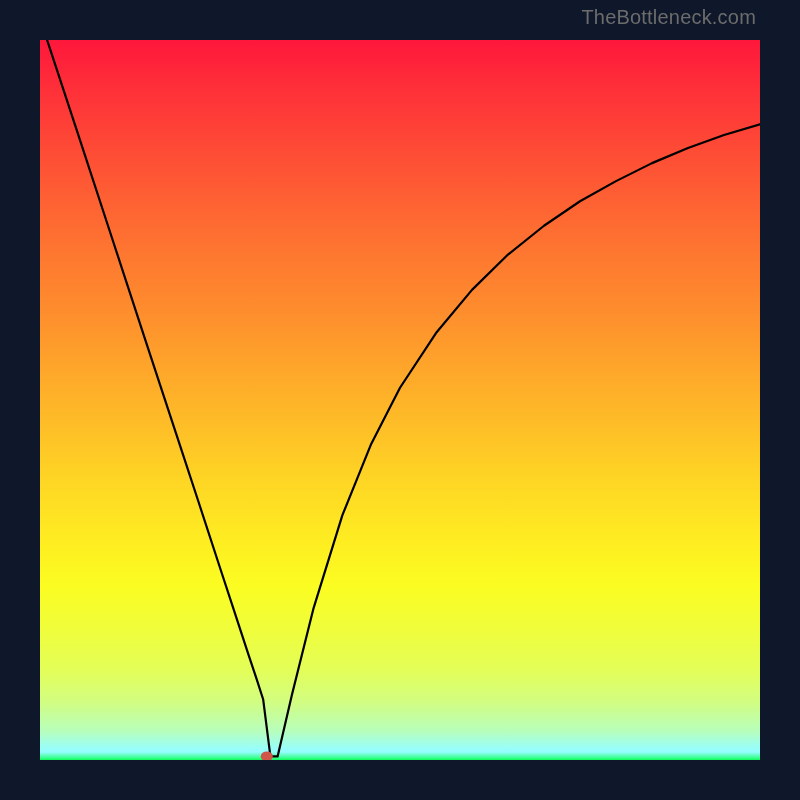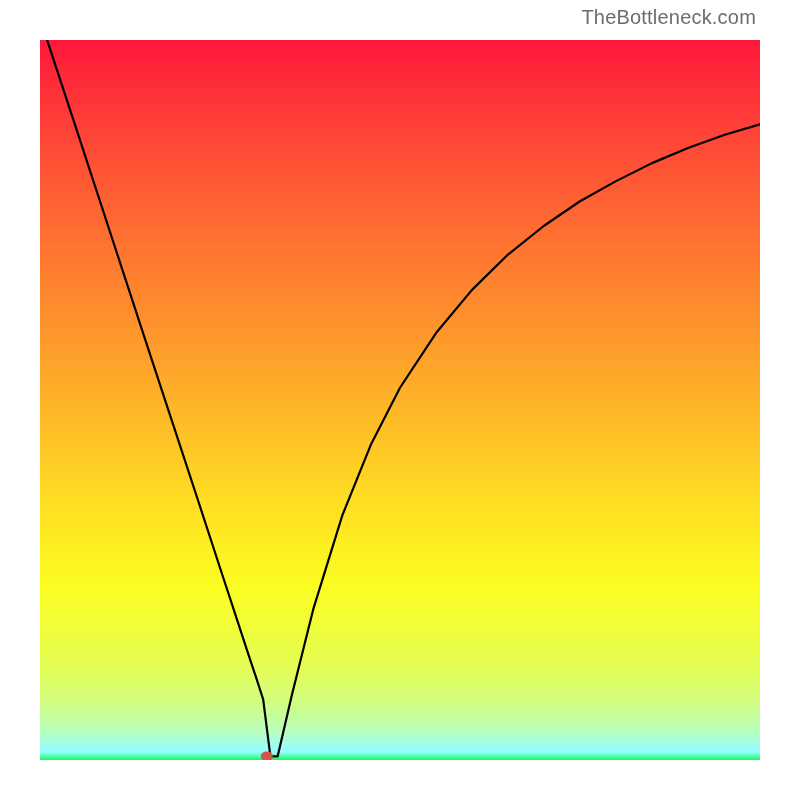--- a/index.html
+++ b/index.html
@@ -8,21 +8,21 @@
     width: 800px;
     height: 800px;
     background: #000000;
     overflow: hidden;
     font-family: Arial, Helvetica, sans-serif;
   }
   .chart-container {
     position: relative;
     width: 800px;
     height: 800px;
-    background: #ffffff;
+    background: #0f172a;
   }
   .plot-area {
     position: absolute;
     left: 40px;
     top: 40px;
     width: 720px;
     height: 720px;
     background: linear-gradient(to bottom,
       #fe173b 0%,
       #fe2d39 6%,

